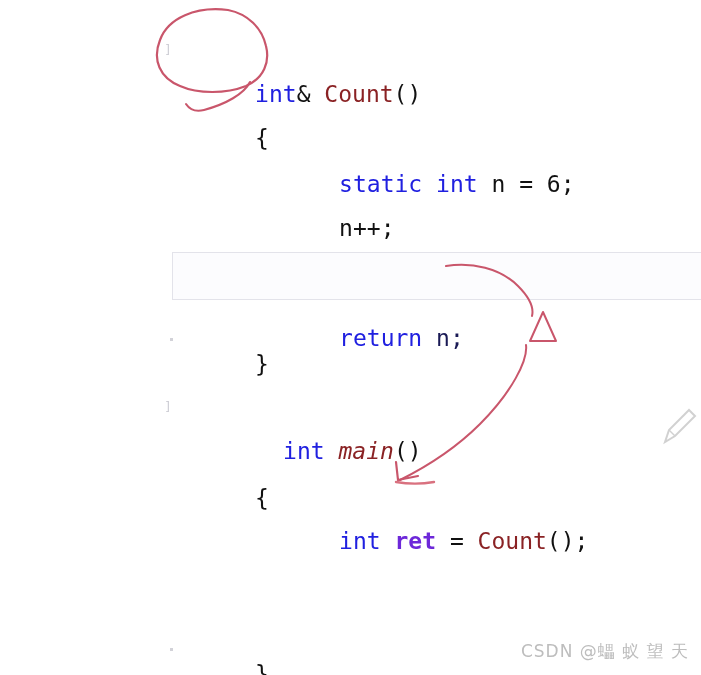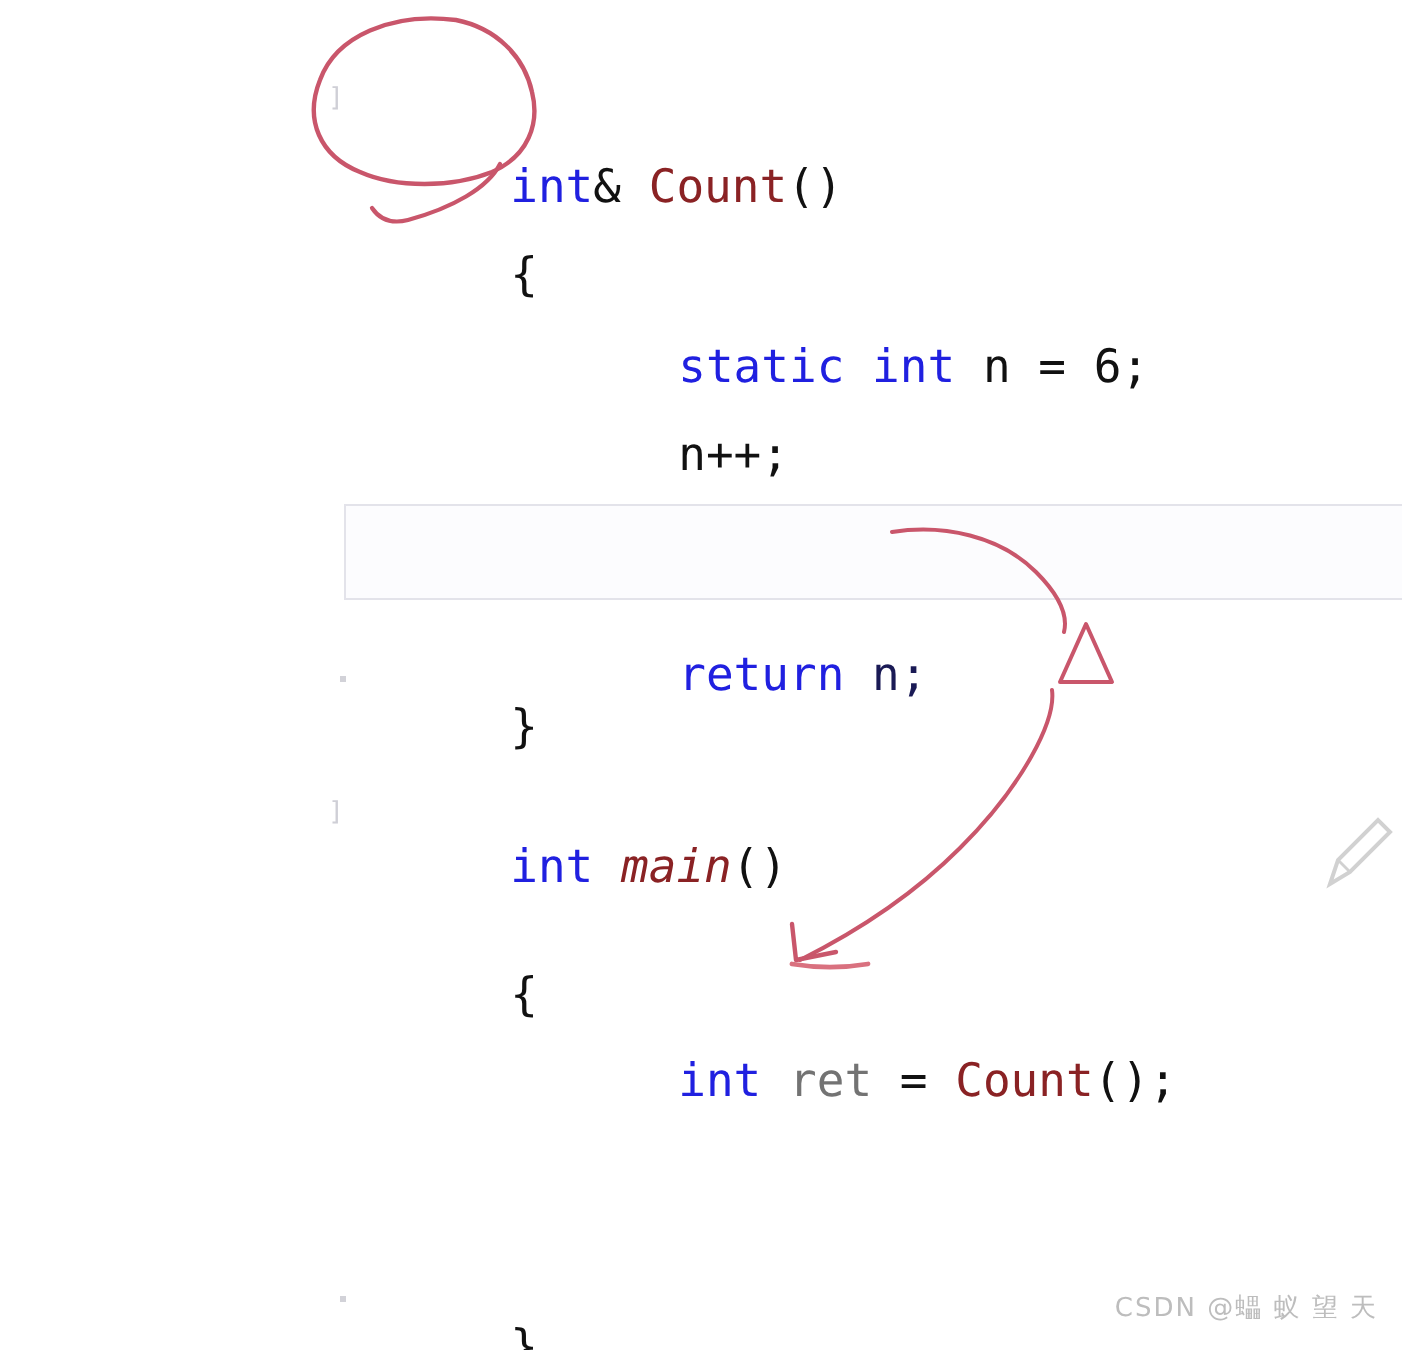--- a/index.html
+++ b/index.html
@@ -37,21 +37,21 @@
   .code-line .txt { display: inline; }
 
   
   .ind0 { padding-left: 172px; }
   .ind1 { padding-left: 256px; }
 
   
   .kw      { color: #2020e0; }        
   .fn      { color: #8a2224; }        
   .fn-it   { color: #8a2224; font-style: italic; }  
-  .var     { color: #737373; }        
+  .var     { color: #6d28d9; font-weight: bold; }        
   .plain   { color: #111111; }        
   .navy    { color: #1a1a55; }
 
   
   .line-highlight {
     position: absolute;
     left: 172px;
     top: 252px;
     width: 529px;
     height: 48px;
@@ -93,21 +93,21 @@
     height: 45px;
     opacity: 0.45;
   }
 
   
   .watermark {
     position: absolute;
     right: 12px;
     bottom: 12px;
     font-family: "DejaVu Sans", "Liberation Sans", sans-serif;
-    font-size: 13px;
+    font-size: 17px;
     color: #bdbdbd;
     letter-spacing: 1px;
     white-space: nowrap;
     user-select: none;
   }
 </style>
 </head>
 <body>
 
 <div id="screen">
@@ -127,21 +127,21 @@
     </div>
     <div class="code-line" style="top:162px;">
       <span class="txt ind1"><span class="plain">n++;</span></span>
     </div>
     <div class="code-line" style="top:252px;margin-top:20px;">
       <span class="txt ind1"><span class="kw">return</span><span class="navy"> n;</span></span>
     </div>
     <div class="code-line" style="top:298px;">
       <span class="txt ind0"><span class="plain">}</span></span>
     </div>
-    <div class="code-line" style="top:368px;">
+    <div class="code-line" style="top:385px;margin-left:28px;">
       <span class="txt ind0"><span class="kw">int</span><span class="plain"> </span><span class="fn-it">main</span><span class="plain">()</span></span>
     </div>
     <div class="code-line" style="top:432px;">
       <span class="txt ind0"><span class="plain">{</span></span>
     </div>
     <div class="code-line" style="top:475px;">
       <span class="txt ind1"><span class="kw">int</span><span class="plain"> </span><span class="var">ret</span><span class="plain"> = </span><span class="fn">Count</span><span class="plain">();</span></span>
     </div>
     <div class="code-line" style="top:608px;">
       <span class="txt ind0"><span class="plain">}</span></span>

